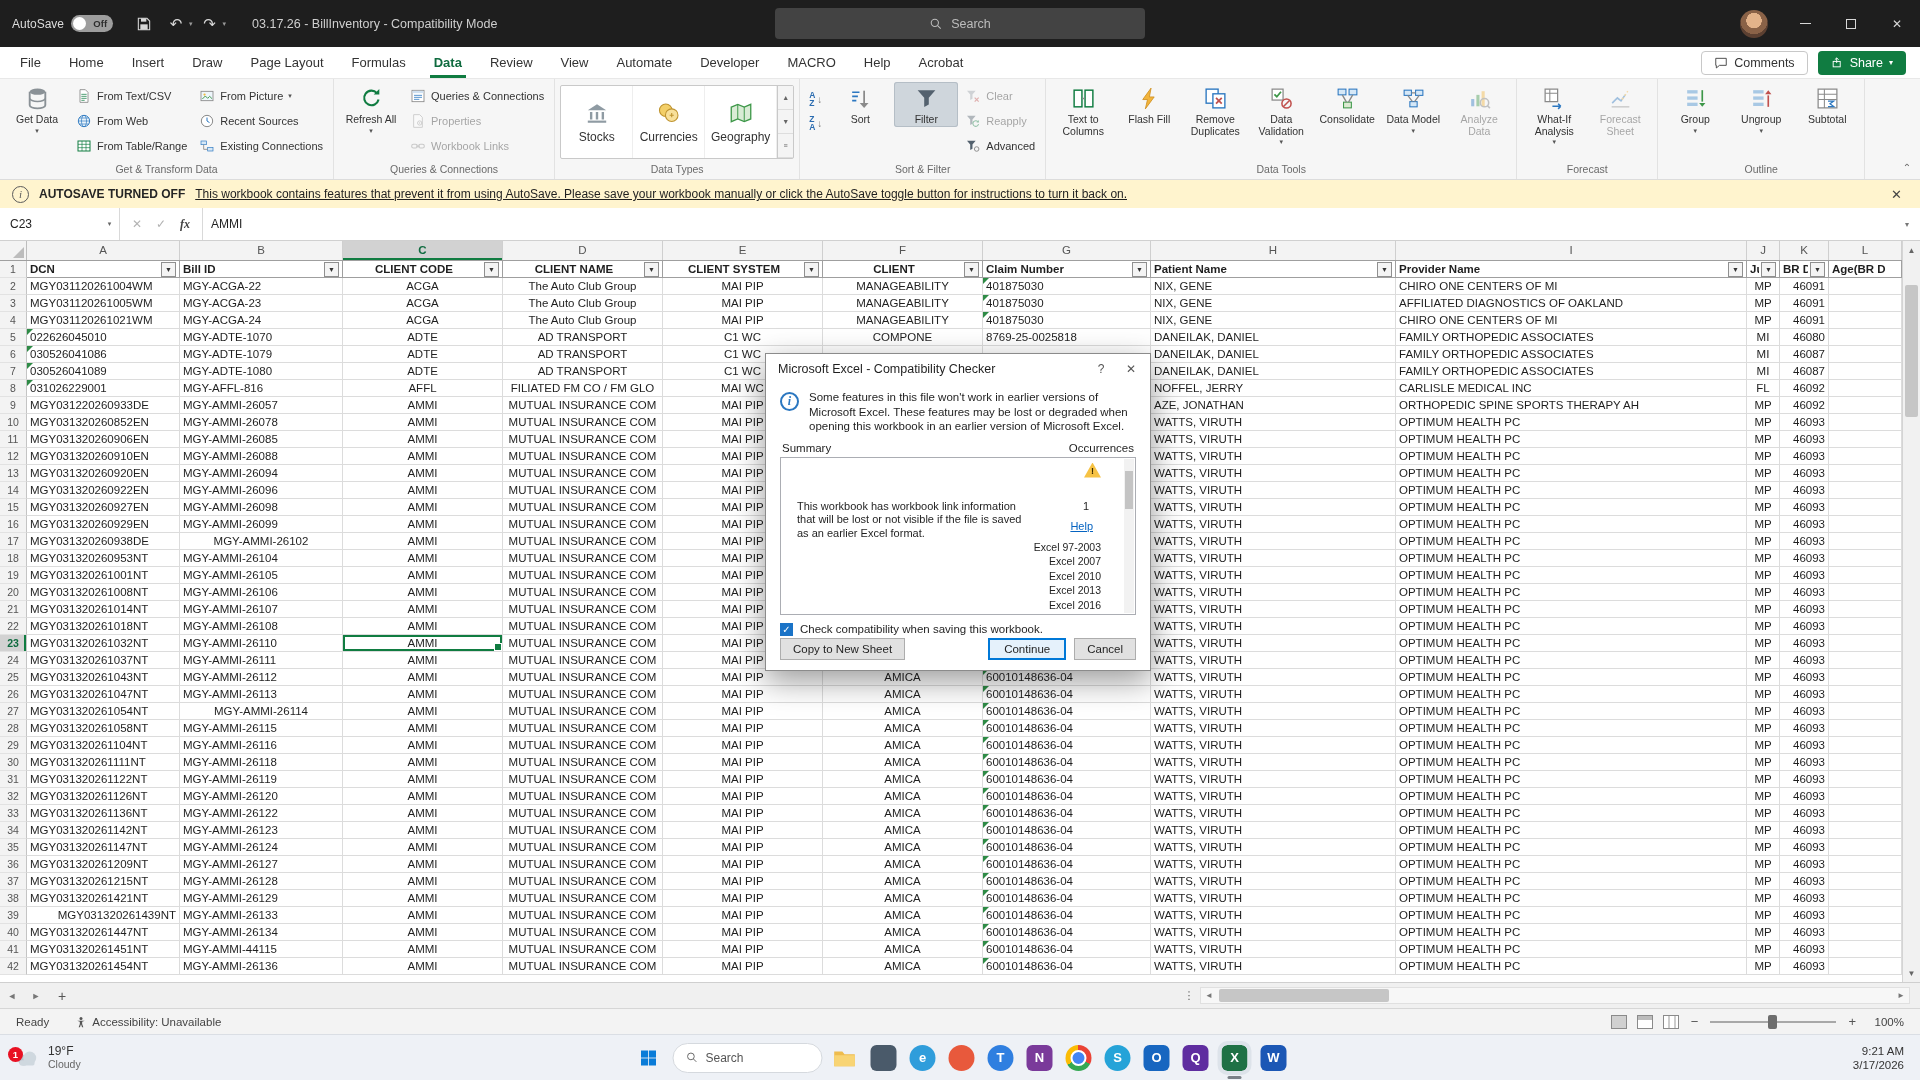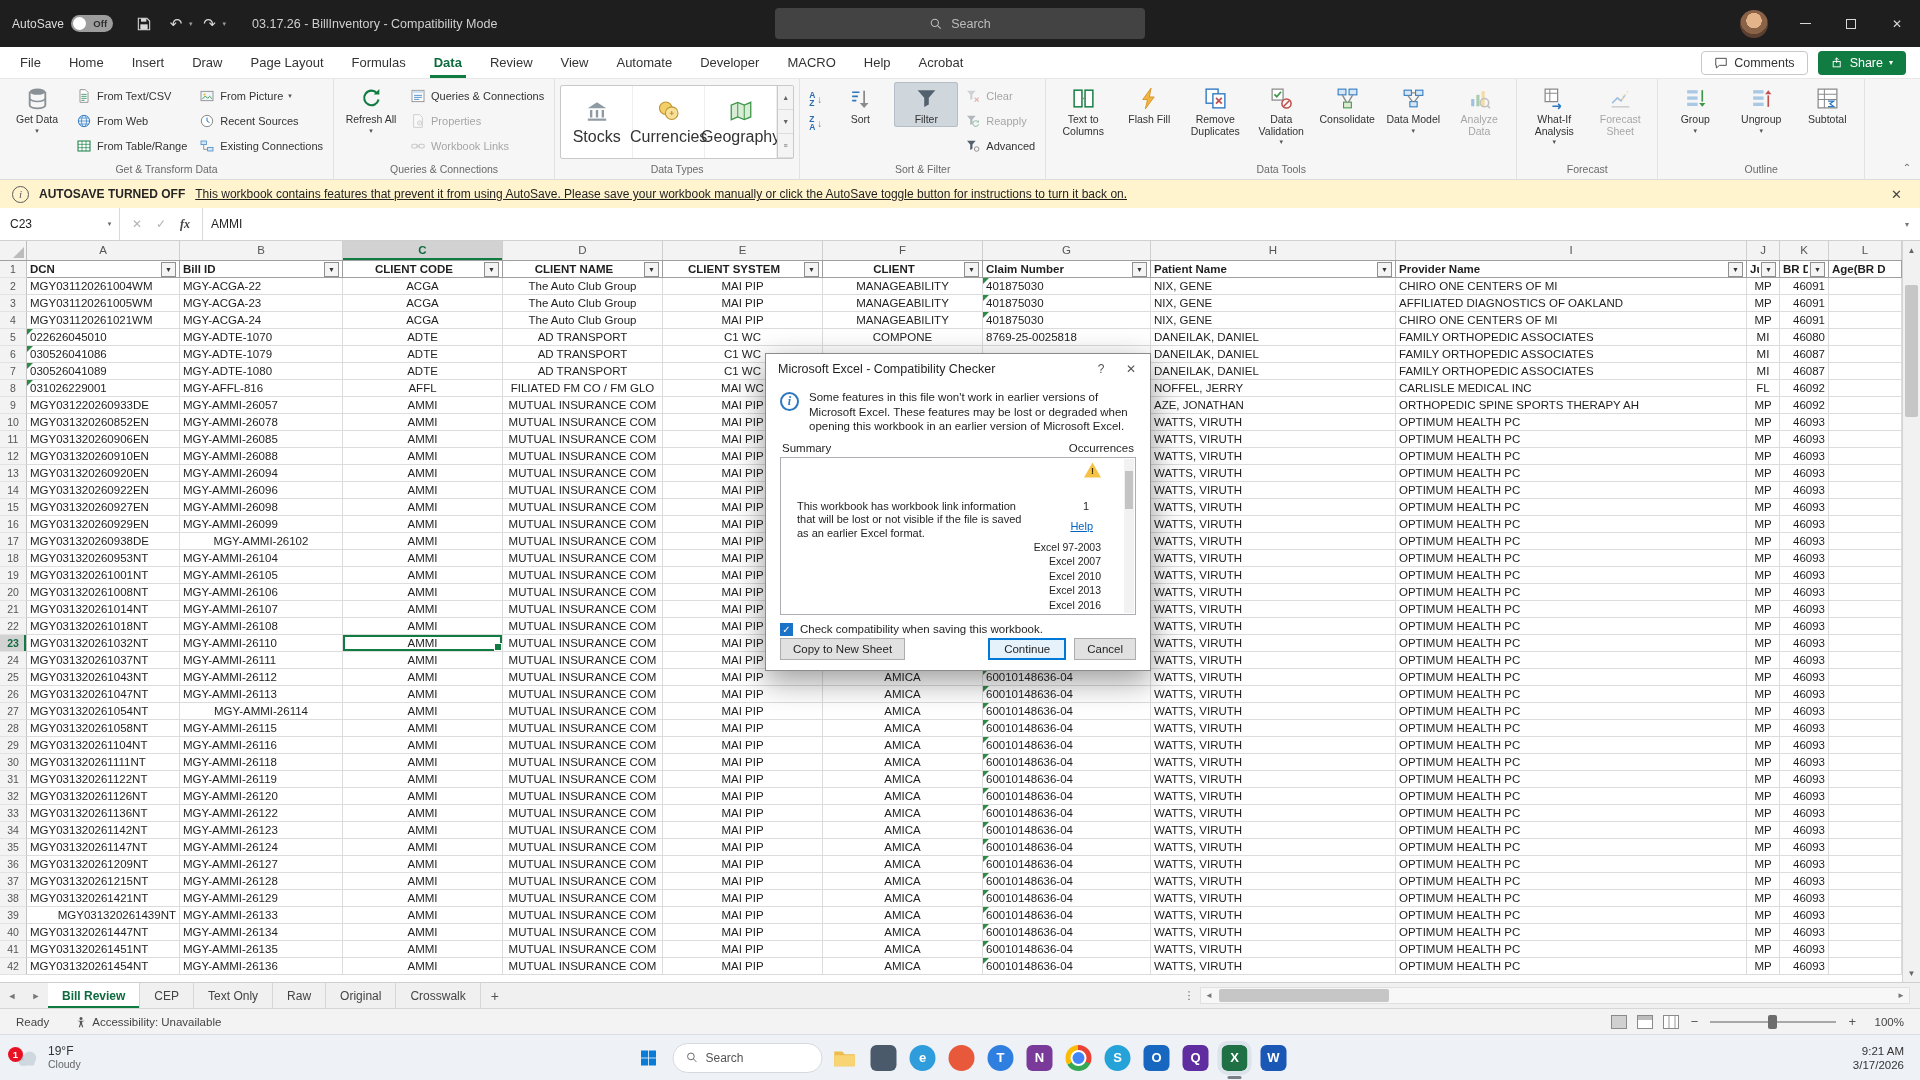--- a/index.html
+++ b/index.html
@@ -49,21 +49,21 @@
 .rsmall .ic{width:16px;height:16px}
 .rsmalllabel{font-size:11px;color:#333}
 .rcaret2{font-size:7px;color:#555}
 .azcol{gap:2px;padding-top:6px}
 .azbtn{display:flex;align-items:center;gap:2px;height:22px;padding:0 4px;cursor:pointer;border-radius:2px}
 .azletters{display:flex;flex-direction:column;font-size:8.5px;font-weight:bold;color:#2b6cb0;line-height:8px}
 .azarrow{font-size:10px;color:#777}
 .gallery{display:flex;border:1px solid #c9c9c9;background:#fff;height:74px;margin-top:3px;border-radius:2px}
 .galitem{width:72px;display:flex;flex-direction:column;align-items:center;justify-content:center;gap:4px;cursor:pointer;border-right:1px solid #eee}
 .galitem .ic{width:26px;height:26px}
-.gallabel{font-size:16px;color:#333}
+.gallabel{font-size:12px;color:#333}
 .galstrip{width:16px;display:flex;flex-direction:column;border-left:1px solid #c9c9c9;background:#f4f4f4}
 .galstrip div{flex:1;display:flex;align-items:center;justify-content:center;font-size:7px;color:#666;border-bottom:1px solid #ddd;cursor:pointer}
 .collapse-chev{width:26px;display:flex;align-items:flex-end;justify-content:center;padding-bottom:6px;color:#666;font-size:10px;cursor:pointer}
 .ic{display:inline-flex}
 
 #msgbar{position:absolute;top:180px;left:0;width:1920px;height:28px;background:#fff4ce;display:flex;align-items:center;gap:10px;padding:0 12px;font-size:12px}
 .msg-info{width:17px;height:17px;border-radius:50%;border:1.5px solid #5b5b5b;color:#5b5b5b;display:flex;align-items:center;justify-content:center;font-size:11px;font-family:"Liberation Serif",serif;font-style:italic;flex:none}
 .msg-prefix{font-weight:bold;color:#252525;white-space:nowrap}
 .msg-link{color:#1f1f1f;text-decoration:underline;white-space:nowrap;overflow:hidden;cursor:pointer}
 .msg-close{margin-left:auto;color:#444;font-size:13px;cursor:pointer;padding:0 6px}
@@ -1299,21 +1299,21 @@
         <div class="gcell tri" style="width: 168px; text-align: left;">60010148636-04</div>
         <div class="gcell" style="width: 245px; text-align: left;">WATTS, VIRUTH</div>
         <div class="gcell" style="width: 351px; text-align: left;">OPTIMUM HEALTH PC</div>
         <div class="gcell" style="width: 33px; text-align: center;">MP</div>
         <div class="gcell" style="width: 49px; text-align: right;">46093</div>
         <div class="gcell" style="width: 73px; text-align: left;"></div>
       </div>
       <div class="grow">
         <div class="grownum">41</div>
         <div class="gcell" style="width: 153px; text-align: left;">MGY031320261451NT</div>
-        <div class="gcell" style="width: 163px; text-align: left;">MGY-AMMI-26135</div>
+        <div class="gcell" style="width: 163px; text-align: left;">MGY-AMMI-44115</div>
         <div class="gcell" style="width: 160px; text-align: center;">AMMI</div>
         <div class="gcell" style="width: 160px; text-align: center;">MUTUAL INSURANCE COM</div>
         <div class="gcell" style="width: 160px; text-align: center;">MAI PIP</div>
         <div class="gcell" style="width: 160px; text-align: center;">AMICA</div>
         <div class="gcell tri" style="width: 168px; text-align: left;">60010148636-04</div>
         <div class="gcell" style="width: 245px; text-align: left;">WATTS, VIRUTH</div>
         <div class="gcell" style="width: 351px; text-align: left;">OPTIMUM HEALTH PC</div>
         <div class="gcell" style="width: 33px; text-align: center;">MP</div>
         <div class="gcell" style="width: 49px; text-align: right;">46093</div>
         <div class="gcell" style="width: 73px; text-align: left;"></div>
@@ -1384,28 +1384,20 @@
         <button class="dbtn default">Continue</button>
         <button class="dbtn">Cancel</button>
       </span>
     </div>
   </div>
 </div>
 
 <div id="tabbar">
   <span class="tab-nav">◄</span>
   <span class="tab-nav">►</span>
-  <span id="sheettabs" style="display:flex">
-      <div class="stab active">Bill Review</div>
-      <div class="stab">CEP</div>
-      <div class="stab">Text Only</div>
-      <div class="stab">Raw</div>
-      <div class="stab">Original</div>
-      <div class="stab">Crosswalk</div>
-    </span>
   <span class="tab-add">+</span>
   <span class="tab-kebab">⋮</span>
   <span class="hscroll">
     <span class="hs-arrow">◄</span>
     <span class="hs-thumb"></span>
     <span class="hs-arrow" style="margin-left:auto">►</span>
   </span>
 </div>
 
 <div id="statusbar">

